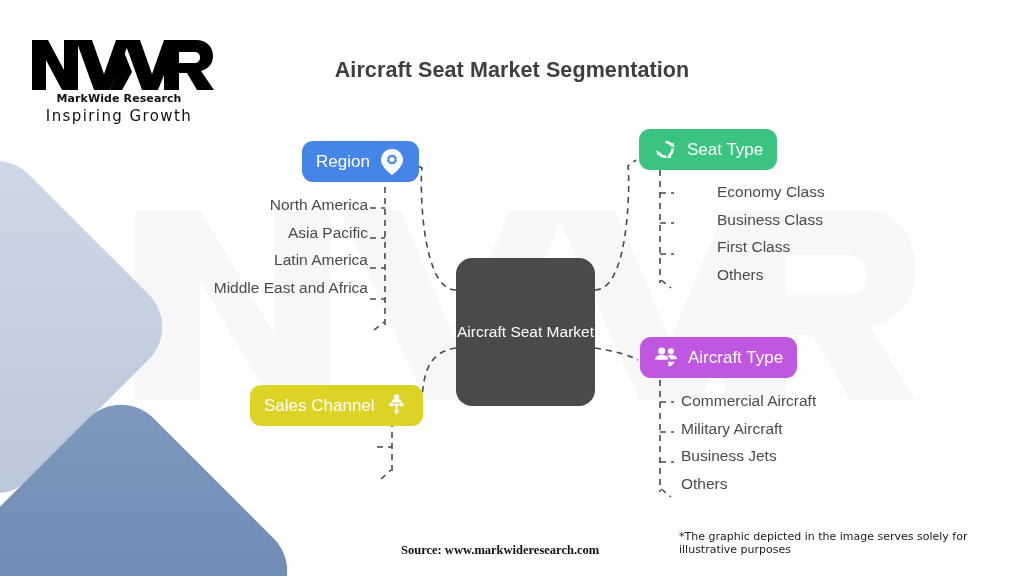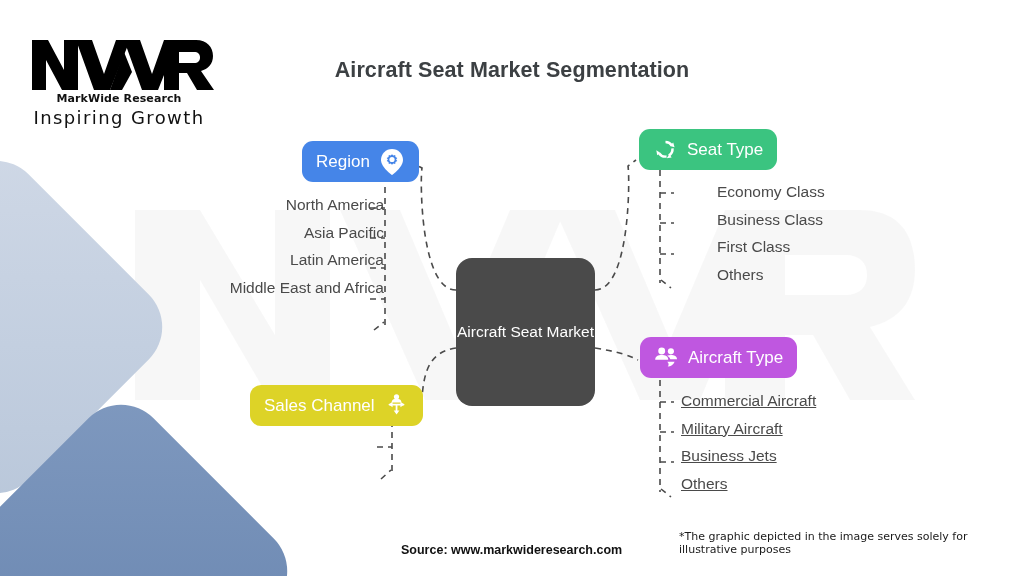--- a/index.html
+++ b/index.html
@@ -30,21 +30,21 @@
   }
 
   
   .logo{position:absolute;left:24px;top:32px;width:190px;height:96px;}
   .logo-mark{display:block;}
   .logo-name{
     font-weight:bold;font-size:11px;color:#111;letter-spacing:.1px;
     text-align:center;margin-top:-2px;font-family:"DejaVu Sans",sans-serif;
   }
   .logo-tag{
-    font-size:18px;color:#111;text-align:center;letter-spacing:1.4px;
+    font-size:15px;color:#111;text-align:center;letter-spacing:1.4px;
     margin-top:2px;font-family:"DejaVu Sans",sans-serif;
   }
 
   
   .title{
     position:absolute;left:0;top:58px;width:1024px;text-align:center;
     font-size:21.5px;font-weight:bold;color:#3c4043;letter-spacing:.1px;
   }
 
   
@@ -67,36 +67,36 @@
   .pill .ico{display:flex;align-items:center;justify-content:center;}
   .pill-region{left:302px;top:141px;background:#4585e8;}
   .pill-seat{left:639px;top:129px;background:#3bc480;align-items:center;}
   .pill-aircraft{left:640px;top:337px;background:#bf57e0;border-radius:11px;}
   .pill-sales{left:250px;top:385px;background:#ddd327;}
 
   
   .leaf{
     position:absolute;font-size:15.5px;color:#4a4a4a;white-space:nowrap;
   }
-  .list-region{left:16px;top:196px;width:368px;}
+  .list-region{left:0;top:196px;width:368px;}
   .list-region .leaf{position:relative;left:auto;top:auto;margin-bottom:9.5px;
     text-align:right;padding-right:0;}
   .list-sales{left:0;top:436px;width:354px;}
   .list-sales .leaf{position:relative;left:auto;top:auto;margin-bottom:9.5px;
     text-align:right;}
   .list-seat{left:681px;top:183px;margin-left:36px;}
   .list-seat .leaf{position:relative;left:auto;top:auto;margin-bottom:9.5px;text-align:left;}
-  .list-aircraft{left:681px;top:392px;text-decoration:underline;}
+  .list-aircraft{left:681px;top:392px;}
   .list-aircraft .leaf{position:relative;left:auto;top:auto;margin-bottom:9.5px;text-align:left;}
 
   
   .source{
     position:absolute;left:401px;top:543px;
     font-size:12.5px;font-weight:bold;color:#111;
-    font-family:Liberation Sans, sans-serif;
+    font-family:Liberation Serif, serif;
   }
   .disclaimer{
     position:absolute;left:679px;top:530px;
     font-size:11px;color:#1a1a1a;
     font-family:"DejaVu Sans",sans-serif;
   }
 </style>
 </head>
 <body>
 

